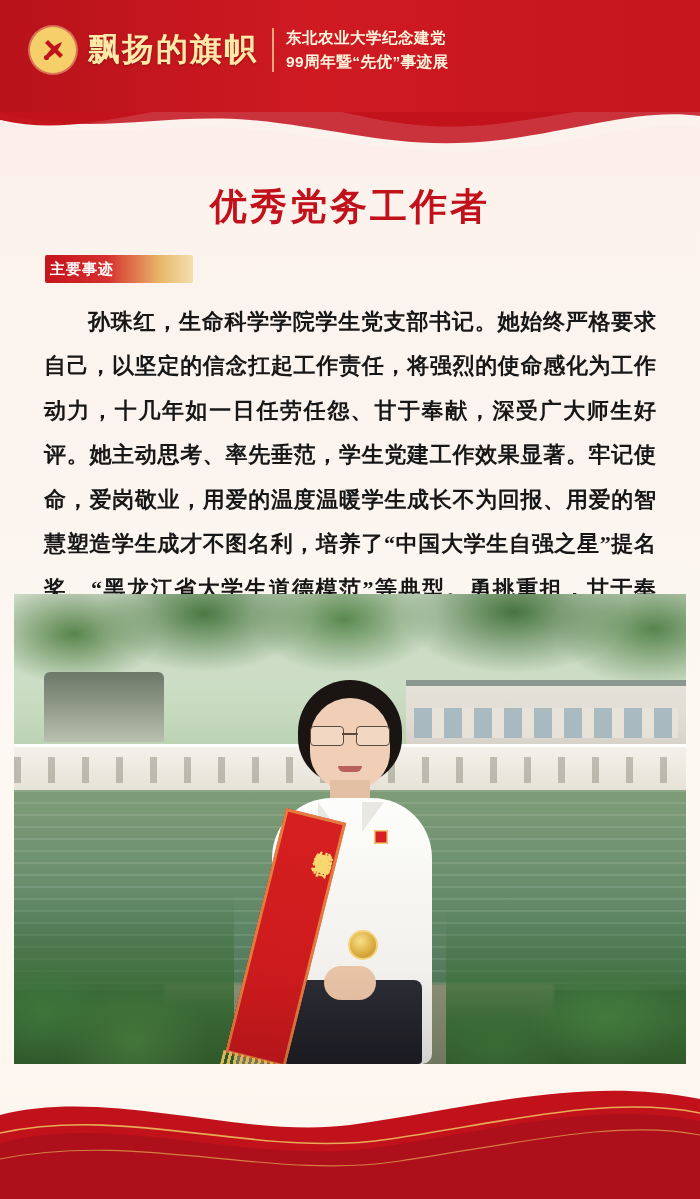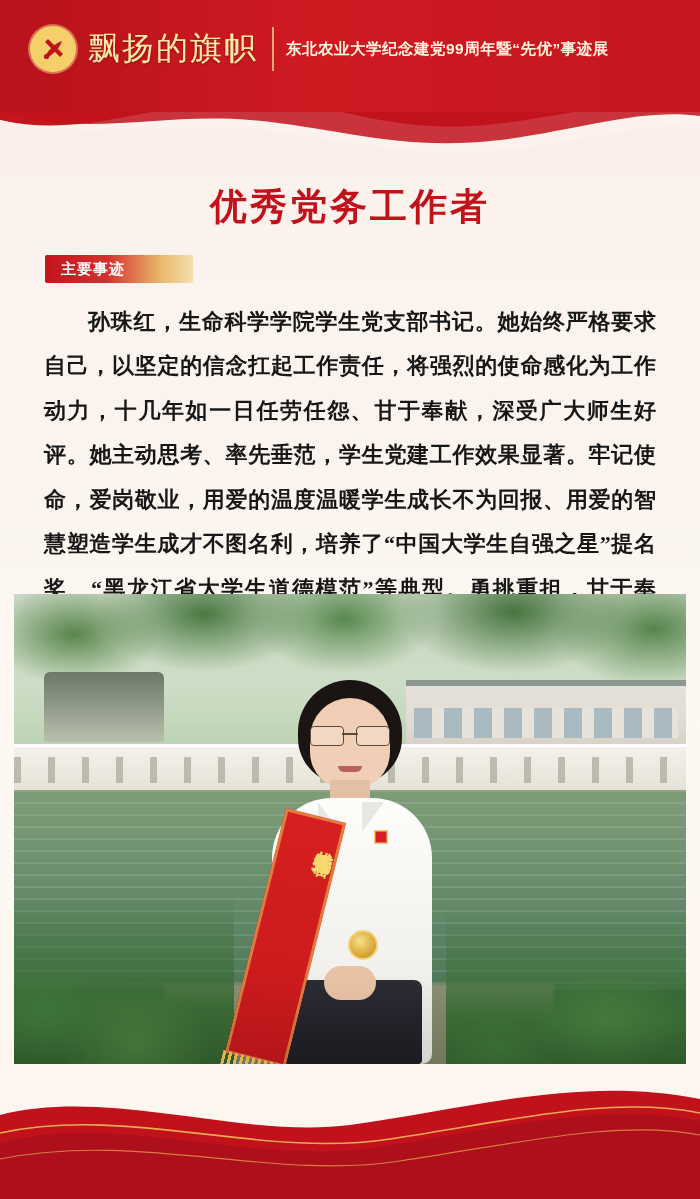--- a/index.html
+++ b/index.html
@@ -51,35 +51,35 @@
     display: flex;
     align-items: center;
     justify-content: center;
     margin-right: 12px;
     flex: 0 0 auto;
     box-shadow: 0 0 0 2px rgba(255,230,160,0.45);
   }
   .emblem svg { display:block; }
   .main-title {
     font-size: 32px;
-    font-weight: normal;
+    font-weight: bold;
     color: #ffe9a8;
     letter-spacing: 2px;
     text-shadow: 0 1px 2px rgba(90,0,0,0.5);
     white-space: nowrap;
   }
   .title-sep {
     width: 2px;
     height: 44px;
     background: rgba(255,225,160,0.7);
     margin: 0 12px 0 14px;
   }
   .sub-titles {
     display: flex;
-    flex-direction: row;
+    flex-direction: column;
     justify-content: center;
     color: #fff6de;
     font-size: 15.5px;
     font-weight: bold;
     line-height: 1.55;
     letter-spacing: 0.5px;
     white-space: nowrap;
   }
 
   
@@ -107,21 +107,21 @@
     border-radius: 2px;
     display: flex;
     align-items: center;
     z-index: 4;
   }
   .section-tag span {
     color: #ffffff;
     font-size: 15px;
     font-weight: bold;
     letter-spacing: 1px;
-    margin-left: 16px;
+    margin-left: 5px;
   }
 
   
   .body-text {
     position: absolute;
     left: 44px;
     top: 300px;
     width: 612px;
     font-size: 22px;
     line-height: 2.02;

